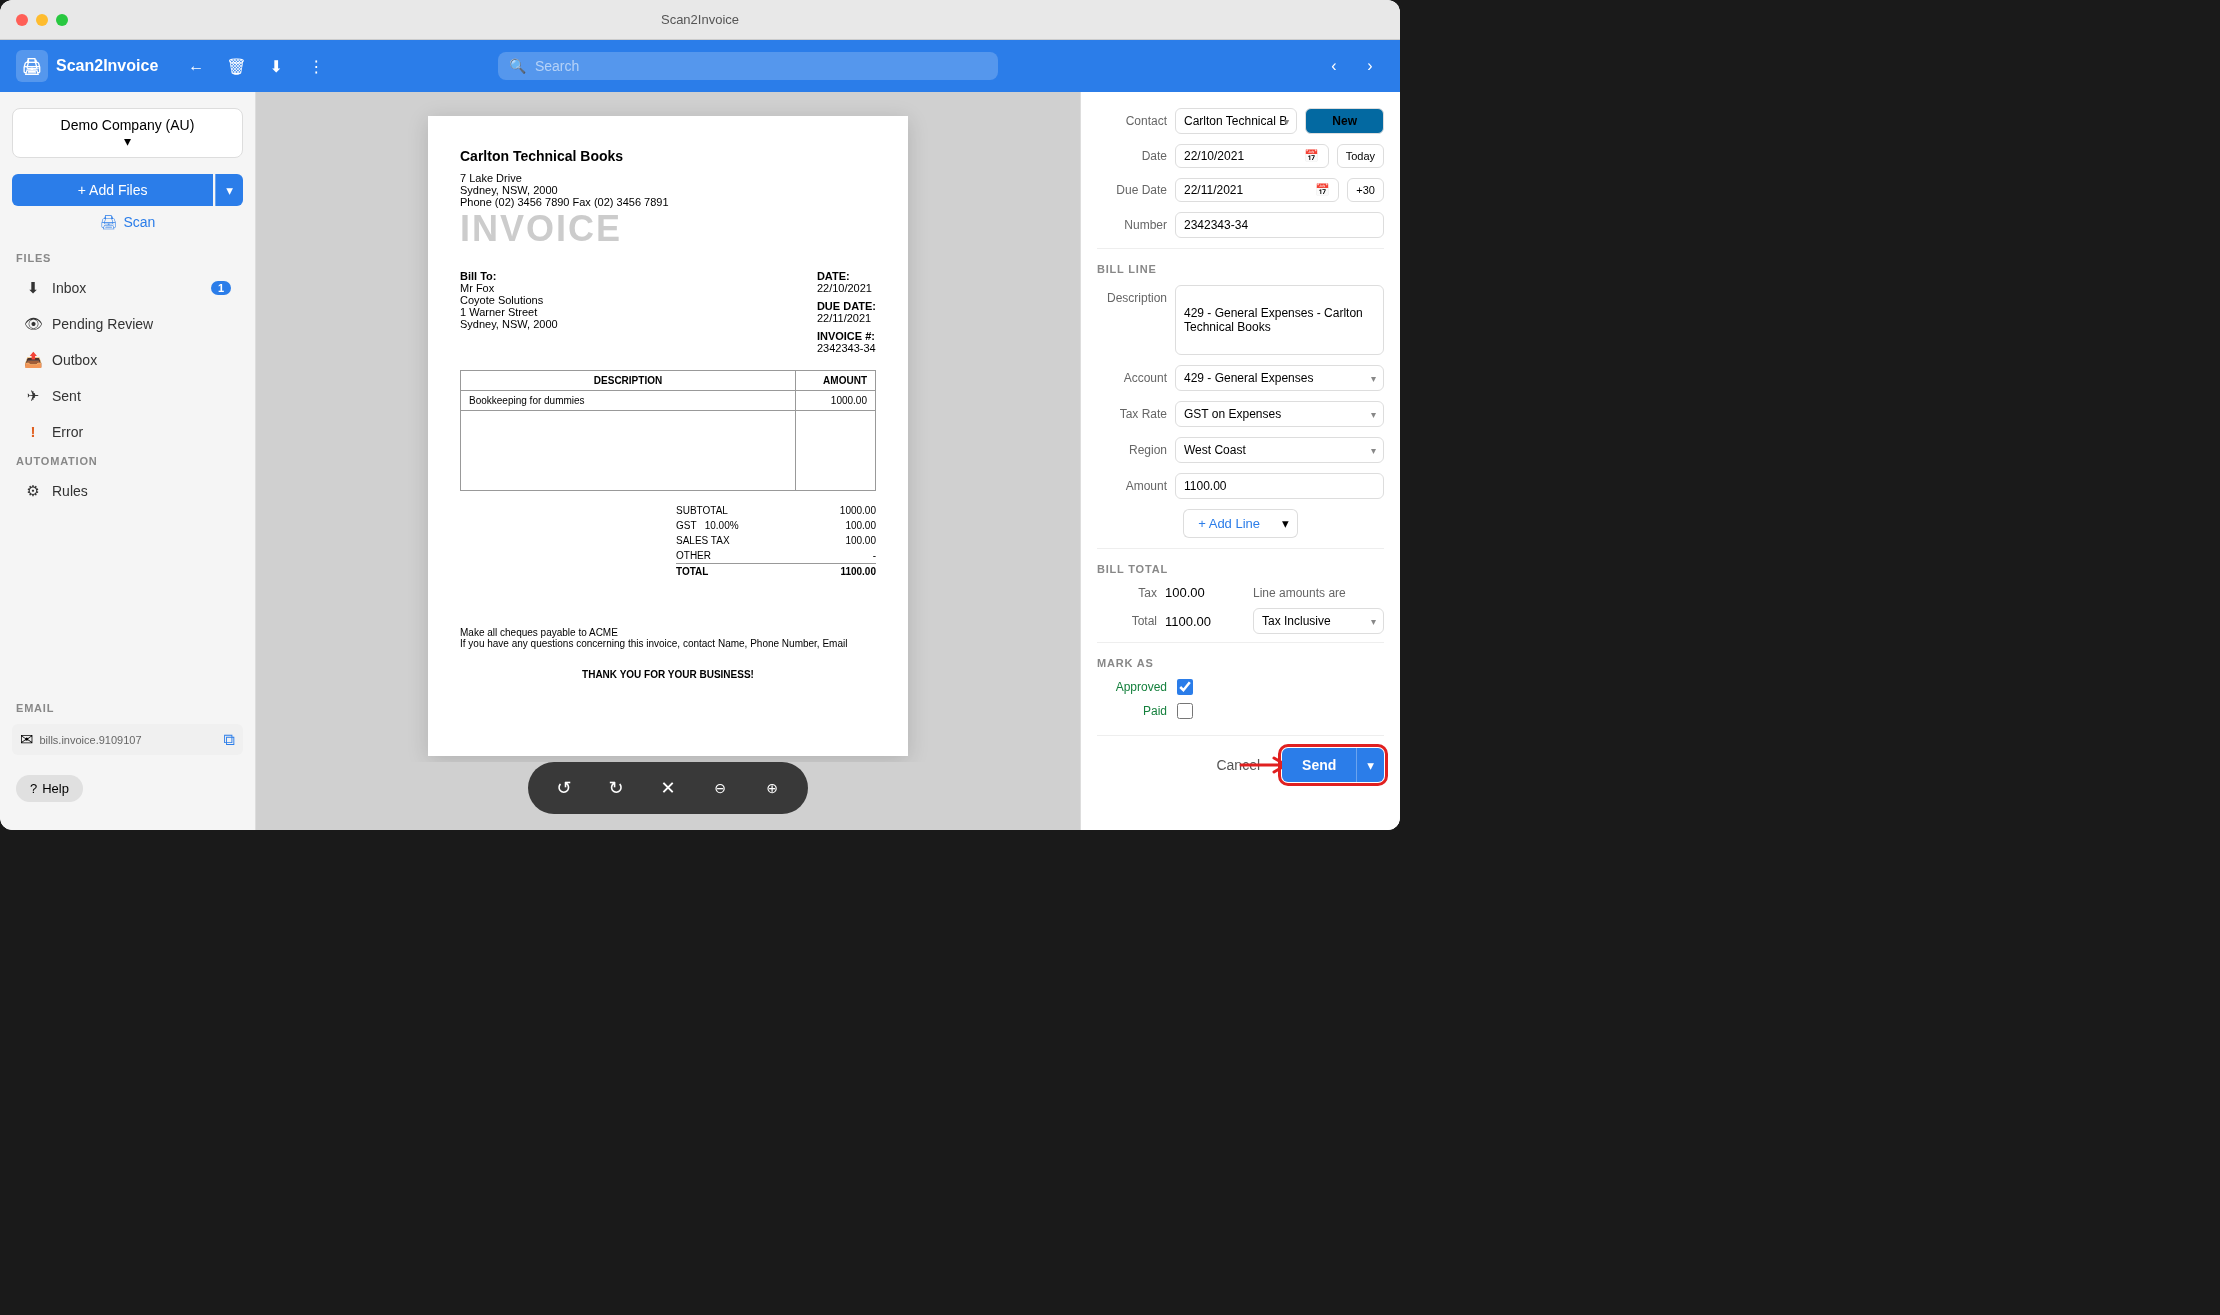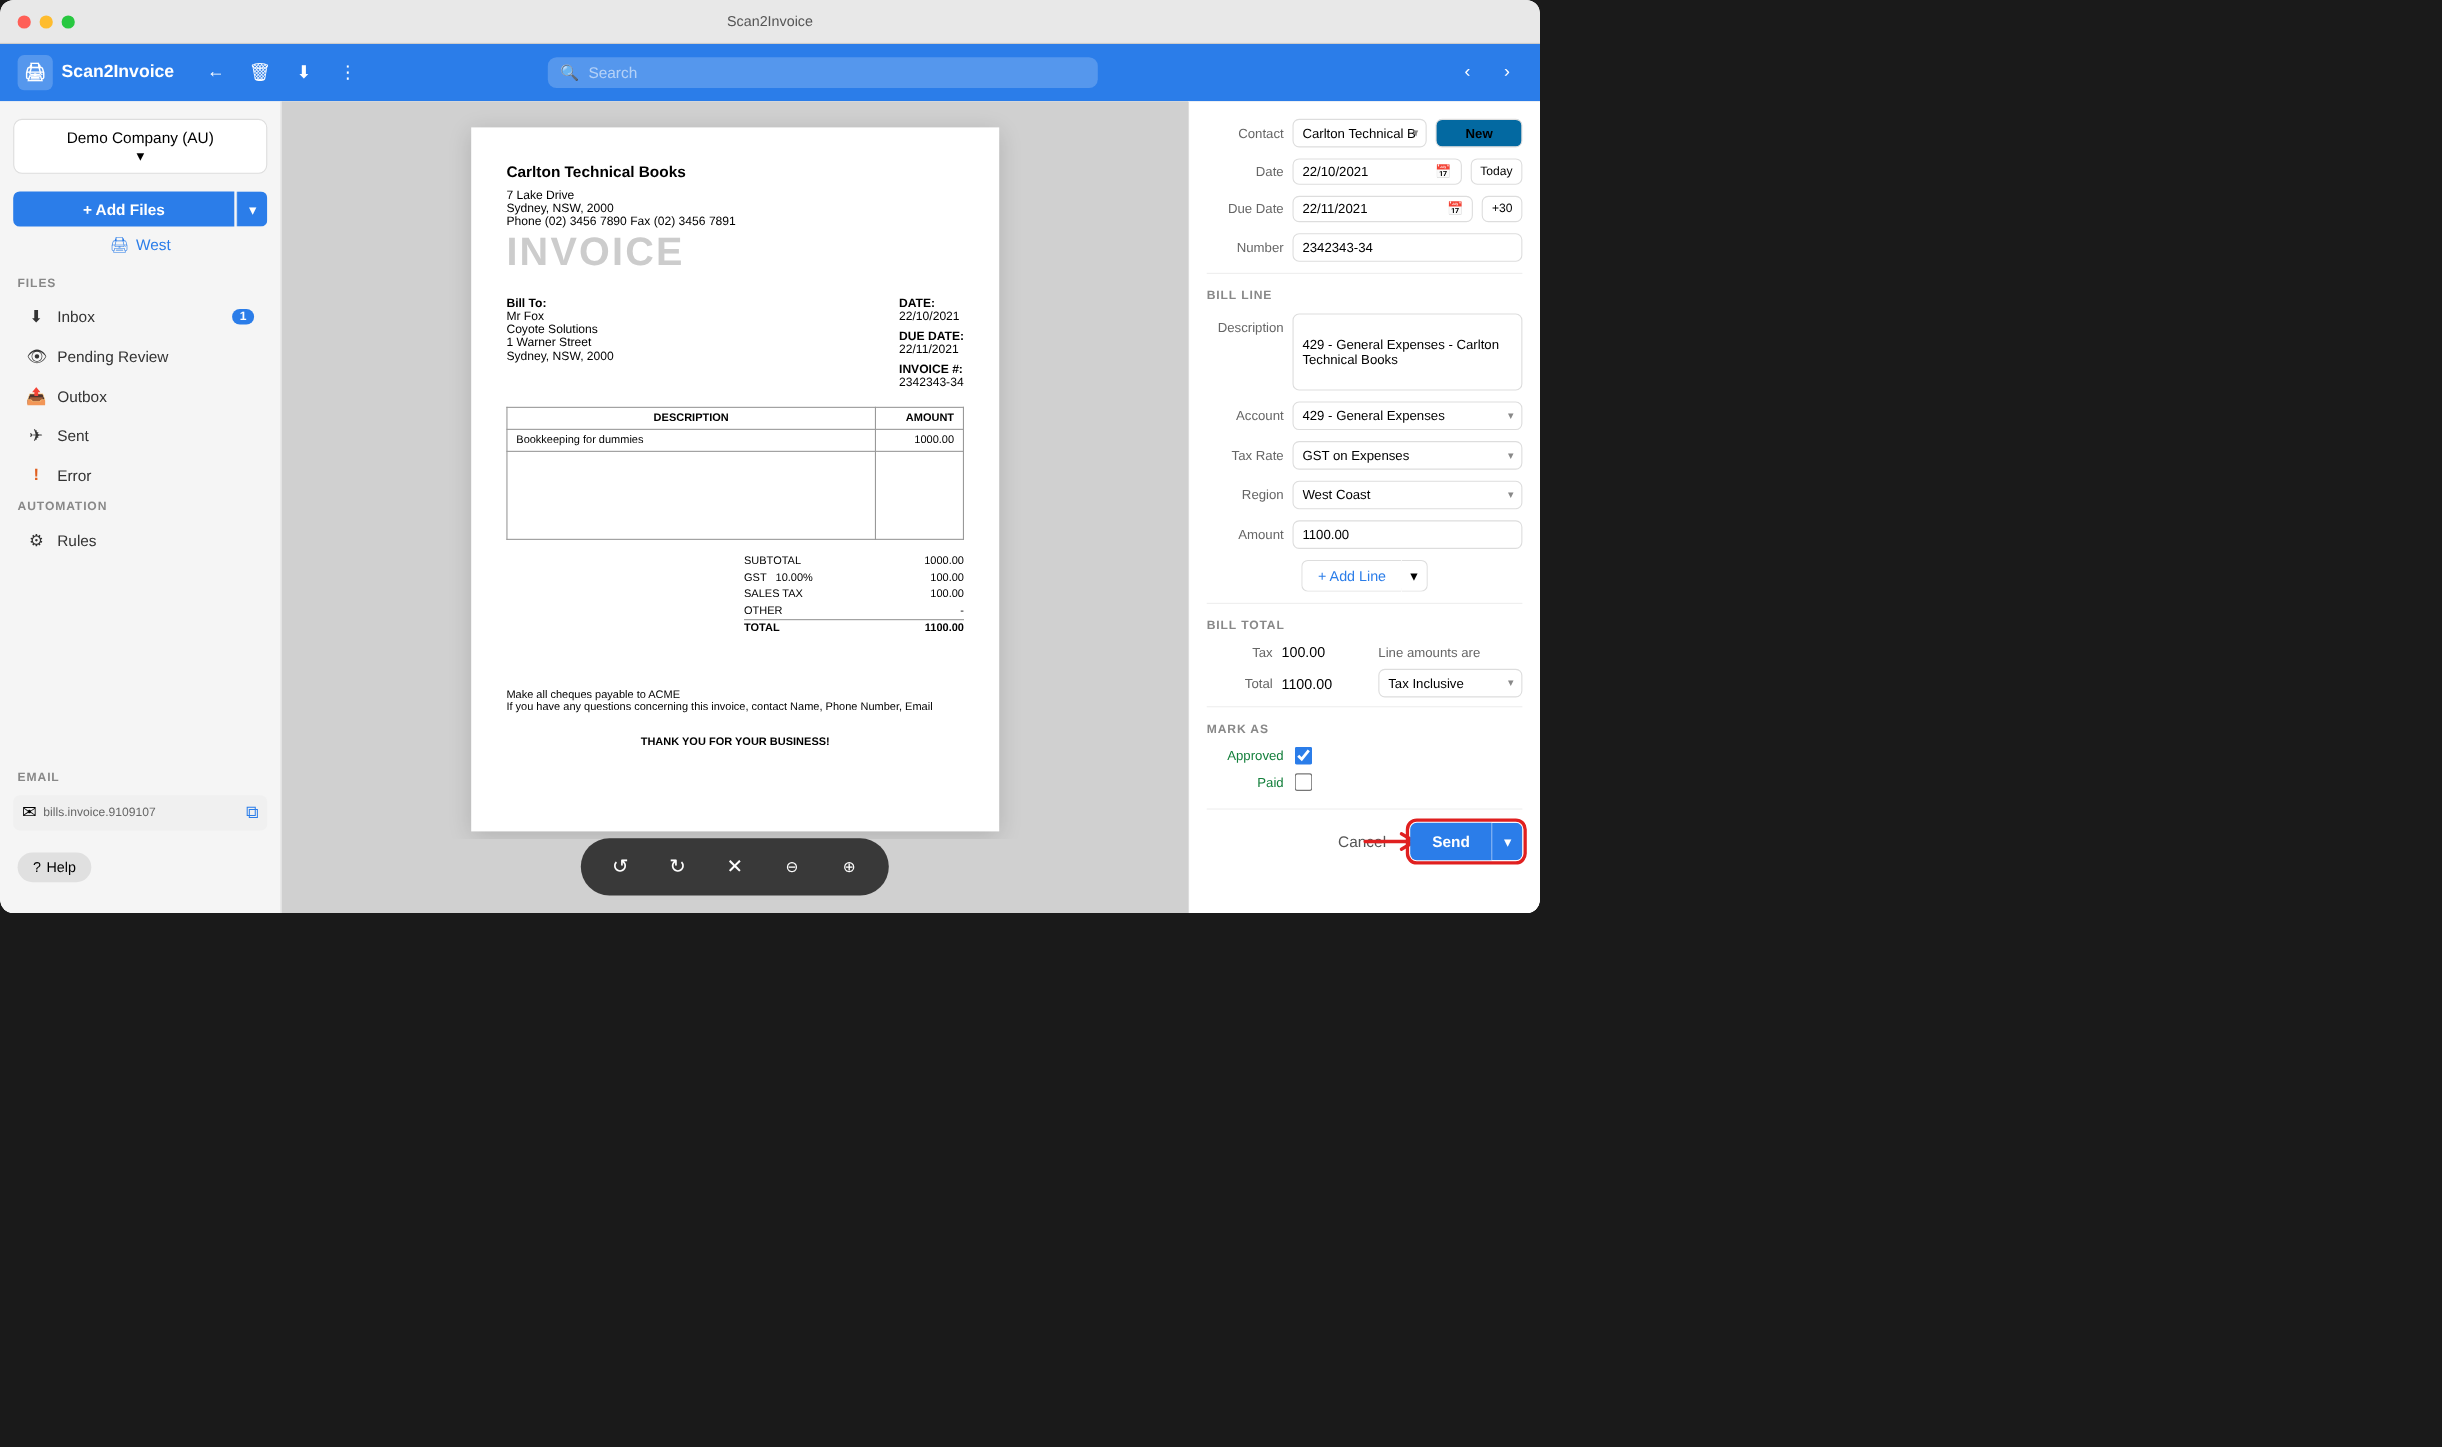--- a/index.html
+++ b/index.html
@@ -135,21 +135,21 @@
     }
     .btn-add-files {
       flex: 1;
       background: #2b7de9;
       color: white;
       border: none;
       border-radius: 6px 0 0 6px;
       padding: 8px 16px;
       font-size: 14px;
       cursor: pointer;
-      font-weight: 700;
+      font-weight: 400;
     }
     .btn-add-files-arrow {
       background: #2b7de9;
       color: white;
       border: none;
       border-radius: 0 6px 6px 0;
       padding: 8px 10px;
       cursor: pointer;
       border-left: 1px solid rgba(255,255,255,0.3);
     }
@@ -602,21 +602,21 @@
         <span>▾</span>
       </div>
 
       <div class="sidebar-add-btn">
         <button class="btn-add-files">+ Add Files</button>
         <button class="btn-add-files-arrow">▾</button>
       </div>
 
       <div class="sidebar-scan">
         <span>🖨</span>
-        <span>West</span>
+        <span>Scan</span>
       </div>
 
       <div class="sidebar-section-label">FILES</div>
 
       <div class="sidebar-item">
         <span class="sidebar-item-icon">⬇</span>
         <span>Inbox</span>
         <span class="badge">1</span>
       </div>
 

